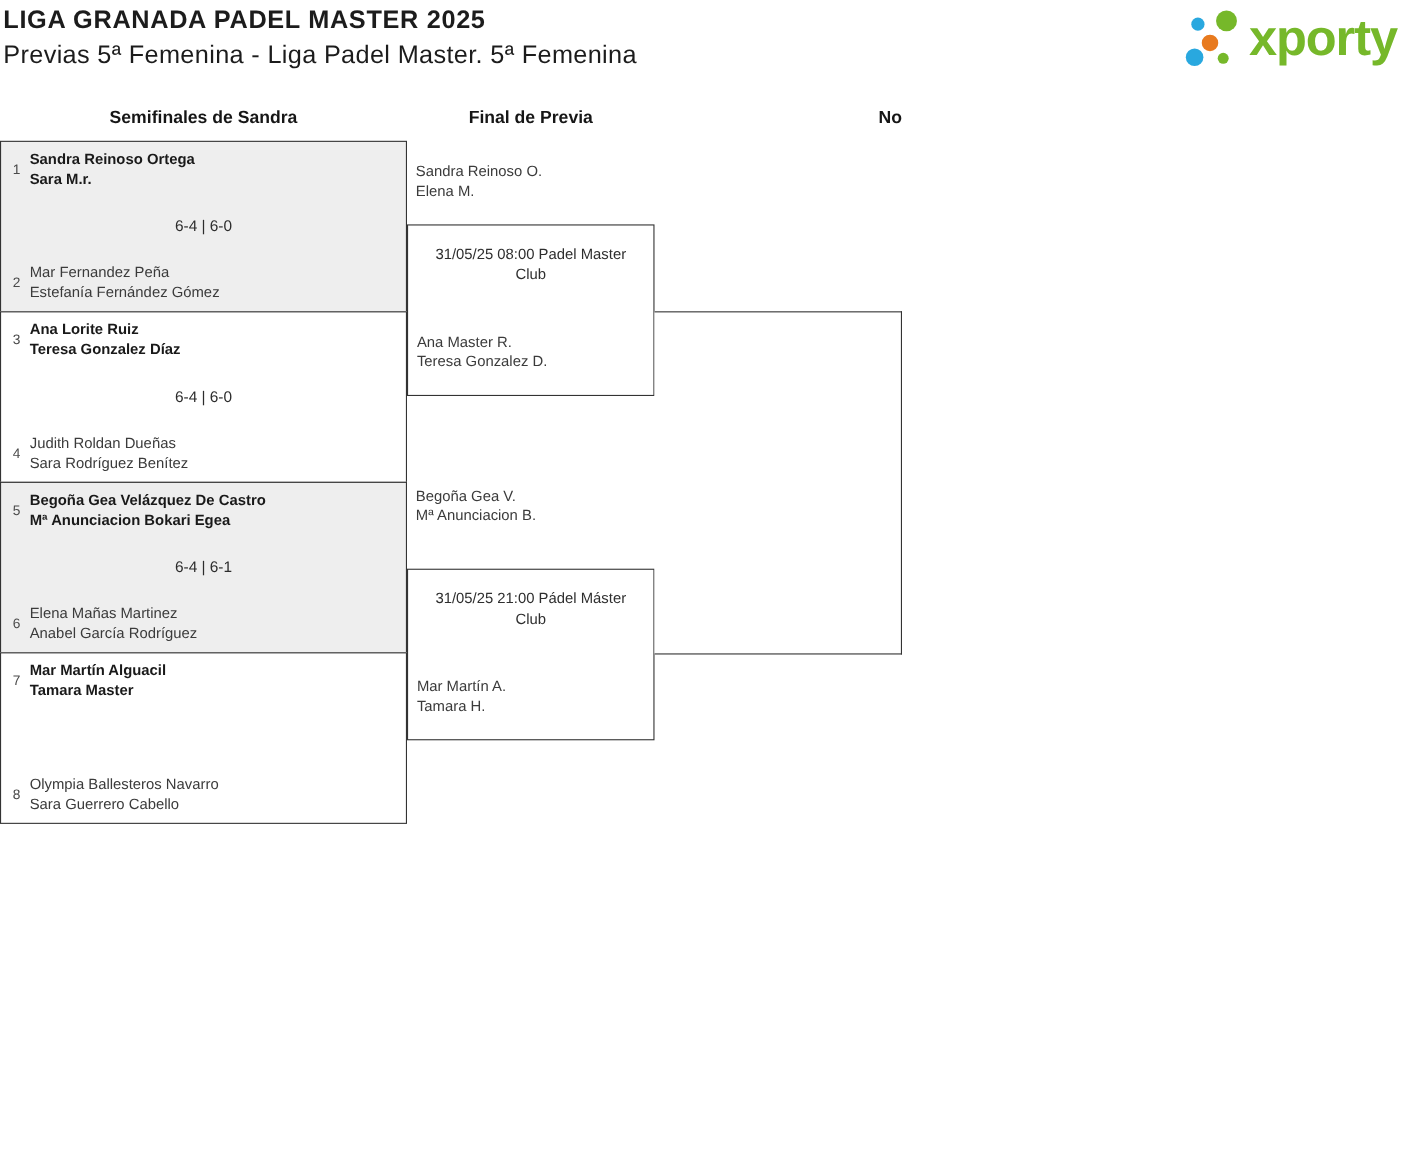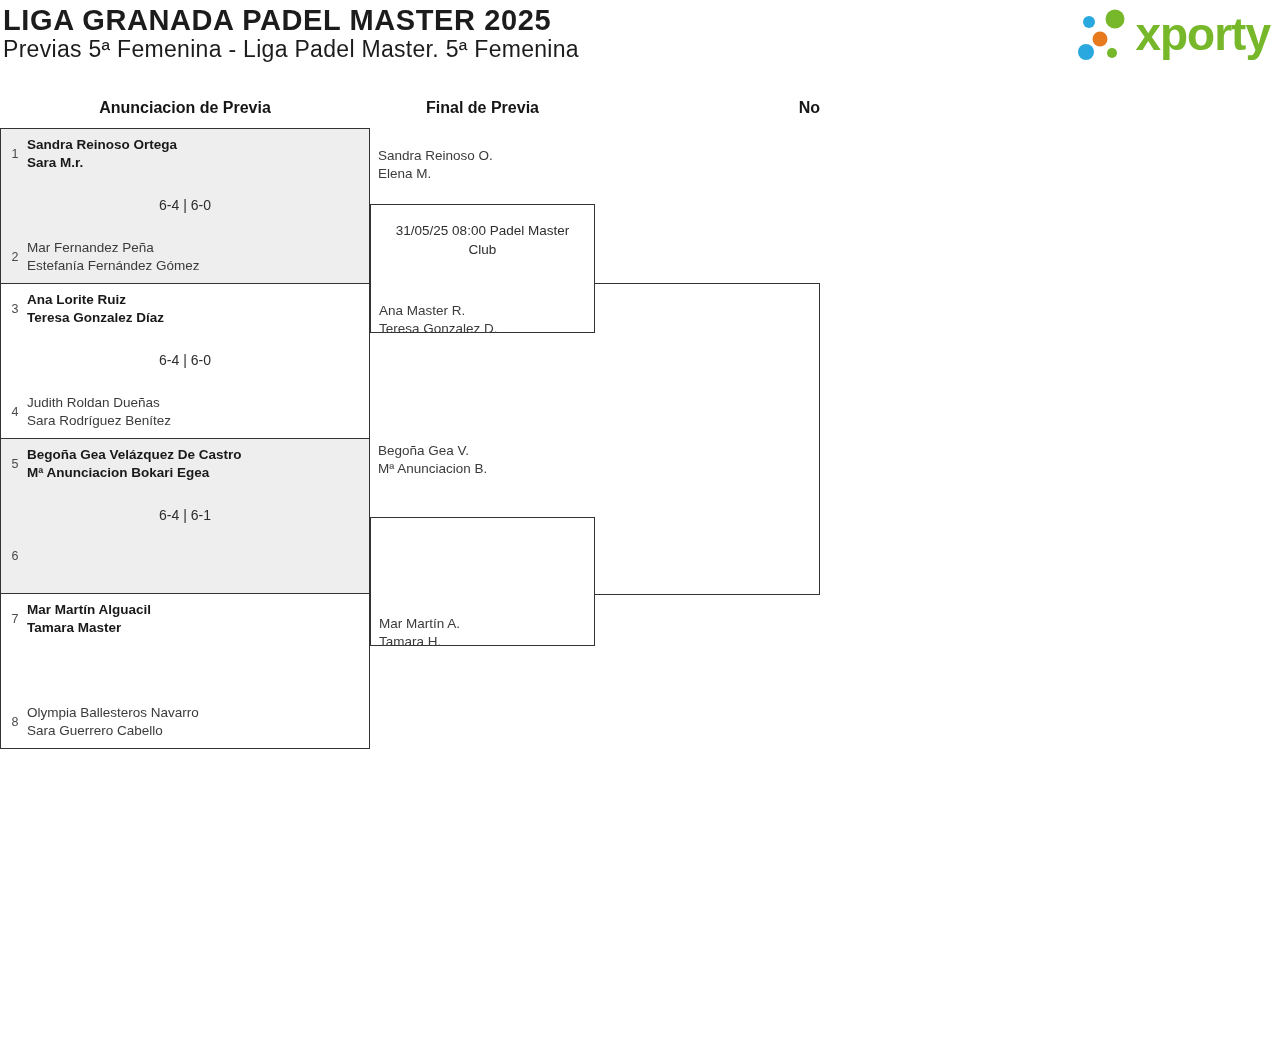--- a/index.html
+++ b/index.html
@@ -12,21 +12,21 @@
     position: relative;
     width: 1280px;
     height: 1048px;
     background: #ffffff;
     overflow: hidden;
   }
 
   
   .title {
     position: absolute; left: 3px; top: 4px;
-    font-size: 29px; font-weight: 700; letter-spacing: 0.6px; color: #1c1c1c;
+    font-size: 23px; font-weight: 700; letter-spacing: 0.6px; color: #1c1c1c;
     white-space: nowrap;
   }
   .subtitle {
     position: absolute; left: 3px; top: 36px;
     font-size: 23px; font-weight: 400; letter-spacing: 0.3px; color: #1c1c1c;
     white-space: nowrap;
   }
   .logo {
     position: absolute; right: 10px; top: 4px;
     display: flex; align-items: center; cursor: pointer;
@@ -73,21 +73,21 @@
     text-align: center; font-size: 14px; color: #2c2c2c; line-height: 18px;
   }
 
   
   .r2-team-a {
     position: absolute; left: 378px;
   }
   .ta1 { top: 147px; }
   .ta2 { top: 442px; }
   .r2-box {
-    position: absolute; left: 370px; width: 225px; height: 129px;
+    position: absolute; left: 370px; width: 225px; height: 156px;
     border: 1px solid #333333; background: #ffffff;
   }
   .boxa { top: 204px; }
   .boxb { top: 517px; }
   .r2-info {
     margin: 16px 12px 0 12px;
     text-align: center; font-size: 13.5px; line-height: 19px; color: #2e2e2e;
   }
   .r2-team-b {
     position: absolute; left: 8px; top: 97px;
@@ -113,21 +113,21 @@
         <circle cx="22" cy="18" r="6" fill="#29a8df"></circle>
         <circle cx="48" cy="15" r="9.5" fill="#76b82a"></circle>
         <circle cx="33" cy="35" r="7.5" fill="#e87a1e"></circle>
         <circle cx="19" cy="48" r="8" fill="#29a8df"></circle>
         <circle cx="45" cy="49" r="5" fill="#76b82a"></circle>
       </svg>
     </span>
     <span class="logo-text">xporty</span>
   </div>
 
-  <div class="col-h col-h1">Anunciacion de Previa</div>
+  <div class="col-h col-h1">Semifinales de Sandra</div>
   <div class="col-h col-h2">Final de Previa</div>
   <div class="col-h col-h3">No</div>
 
   <div class="r1-block b1 shaded">
     <div class="team-row row-top">
       <span class="seed">1</span>
       <div class="names winner">
         <div class="nm">Sandra Reinoso Ortega</div>
         <div class="nm">Sara M.r.</div>
       </div>
@@ -164,20 +164,24 @@
     <div class="team-row row-top">
       <span class="seed">5</span>
       <div class="names winner">
         <div class="nm">Begoña Gea Velázquez De Castro</div>
         <div class="nm">Mª Anunciacion Bokari Egea</div>
       </div>
     </div>
     <div class="score">6-4 | 6-1</div>
     <div class="team-row row-bottom">
       <span class="seed">6</span>
+      <div class="names">
+        <div class="nm">Elena Mañas Martinez</div>
+        <div class="nm">Anabel García Rodríguez</div>
+      </div>
     </div>
   </div>
 
   <div class="r1-block b4">
     <div class="team-row row-top">
       <span class="seed">7</span>
       <div class="names winner">
         <div class="nm">Mar Martín Alguacil</div>
         <div class="nm">Tamara Master</div>
       </div>
@@ -201,20 +205,21 @@
       <div class="nm">Ana Master R.</div>
       <div class="nm">Teresa Gonzalez D.</div>
     </div>
   </div>
 
   <div class="r2-team-a ta2">
     <div class="nm">Begoña Gea V.</div>
     <div class="nm">Mª Anunciacion B.</div>
   </div>
   <div class="r2-box boxb">
+    <div class="r2-info">31/05/25 21:00 Pádel Máster Club</div>
     <div class="r2-team-b">
       <div class="nm">Mar Martín A.</div>
       <div class="nm">Tamara H.</div>
     </div>
   </div>
 
   <div class="final-box"></div>
 
 </div>
 

